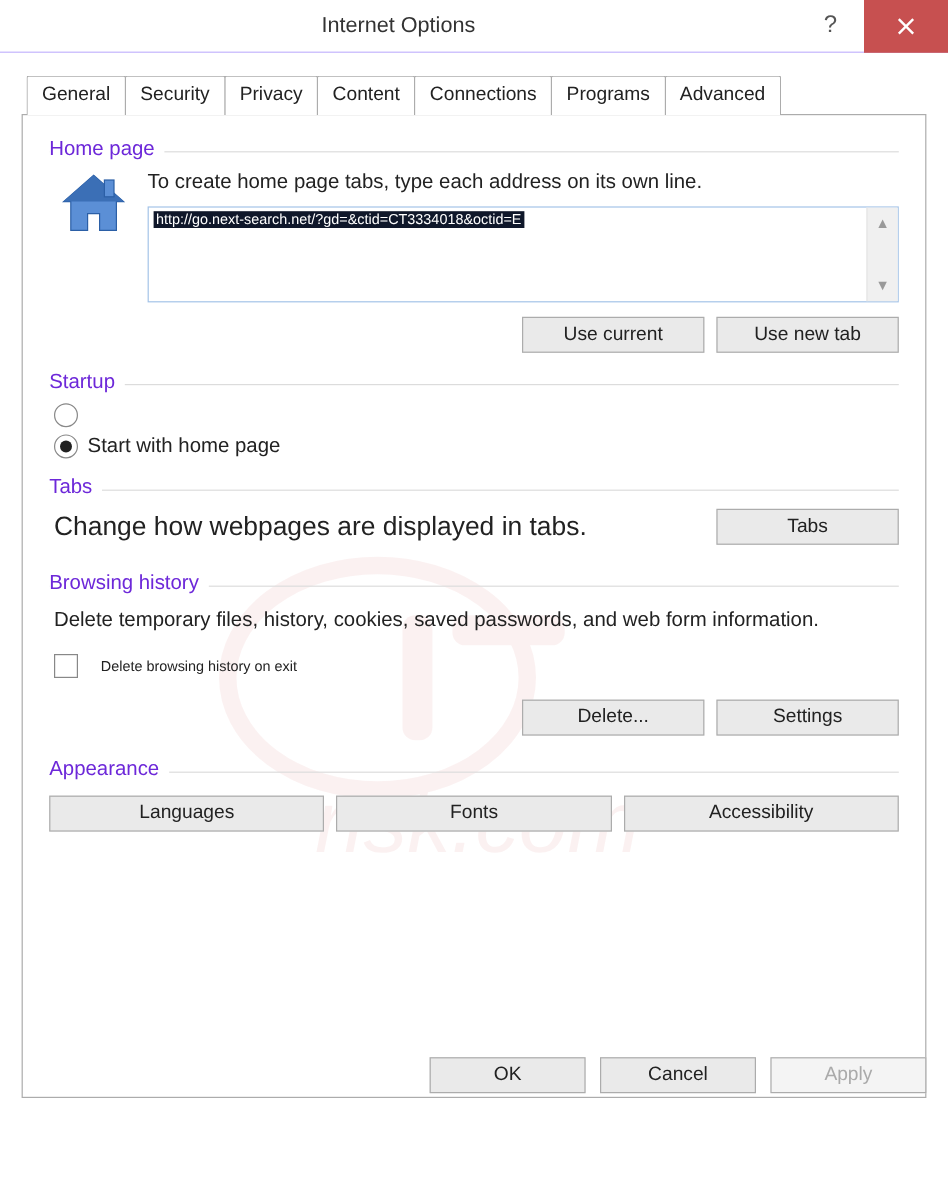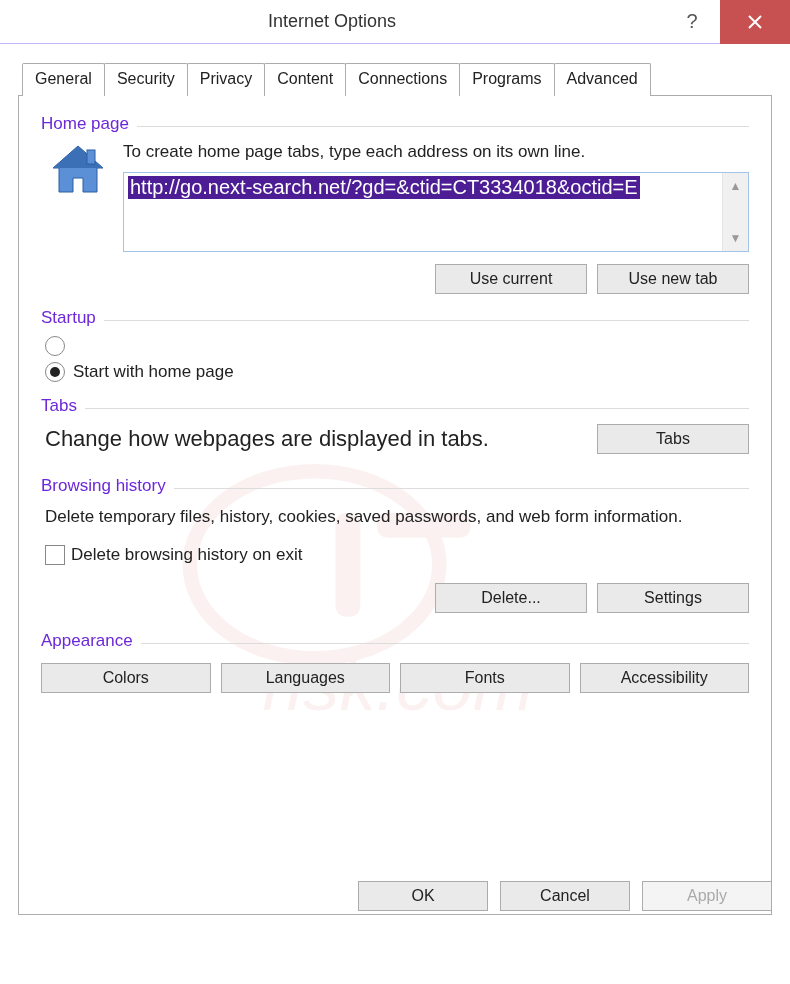--- a/index.html
+++ b/index.html
@@ -23,38 +23,38 @@
 .group { position: relative; margin-bottom: 14px; }
 .group .hr { position: absolute; top: 12px; left: 0; right: 0; height: 1px; background: #dcdcdc; z-index: 1; }
 
 .home-row { display: flex; gap: 16px; margin-top: 8px; }
 .home-icon { width: 58px; height: 58px; flex-shrink: 0; margin-left: 8px; }
 .home-right { flex: 1; }
 .instr { font-size: 17px; color: #222; margin-bottom: 10px; }
 
 .textarea-wrap { border: 1px solid #a4c3e8; background: #fff; height: 80px; display: flex; }
 .textarea-content { flex: 1; padding: 3px 4px; overflow: hidden; }
-.url-selected { background: #4c1d95; color: #fff; font-size: 20px; padding: 0 2px; white-space: nowrap; overflow: hidden; display: inline-block; max-width: 100%; }
+.url-selected { background: #0f172a; color: #fff; font-size: 12px; padding: 0 2px; white-space: nowrap; overflow: hidden; display: inline-block; max-width: 100%; }
 .scroll-v { width: 26px; background: #f0f0f0; display: flex; flex-direction: column; justify-content: space-between; border-left: 1px solid #e5e5e5; }
 .scroll-arrow { height: 26px; display: flex; align-items: center; justify-content: center; color: #999; font-size: 12px; }
 
 .btn-row { display: flex; gap: 10px; margin-top: 12px; justify-content: flex-end; }
 .btn { border: 1px solid #acacac; background: #eaeaea; font-size: 16px; color: #222; padding: 5px 0; min-width: 152px; text-align: center; cursor: default; }
 .btn.disabled { color: #aaa; background: #f4f4f4; }
 
 .radio-row { display: flex; align-items: center; gap: 8px; margin: 6px 0 6px 4px; font-size: 17px; color: #222; }
 .radio { width: 20px; height: 20px; border: 1px solid #888; border-radius: 50%; display: flex; align-items: center; justify-content: center; background: #fff; flex-shrink: 0; }
 .radio.selected::after { content: ""; width: 10px; height: 10px; background: #222; border-radius: 50%; }
 
 .tabs-section-row { display: flex; align-items: center; gap: 20px; margin-top: 8px; }
 .tabs-desc { flex: 1; font-size: 22px; color: #222; padding-left: 4px; }
 
 .history-desc { font-size: 17px; color: #222; margin: 10px 0 16px 4px; line-height: 1.35; }
 
-.checkbox-row { display: flex; align-items: center; gap: 6px; margin: 0 0 0 4px; font-size: 17px; color: #222; }
+.checkbox-row { display: flex; align-items: center; gap: 19px; margin: 0 0 0 4px; font-size: 12px; color: #222; }
 .checkbox { width: 20px; height: 20px; border: 1px solid #888; background: #fff; flex-shrink: 0; }
 
 .appearance-row { display: flex; gap: 10px; margin-top: 12px; }
 .appearance-row .btn { min-width: 0; flex: 1; }
 
 .footer { position: absolute; left: 0; right: 0; bottom: 0; padding: 16px 18px 18px 18px; display: flex; justify-content: flex-end; gap: 12px; }
 .footer .btn { min-width: 130px; }
 
 .watermark { position: absolute; top: 340px; left: 150px; width: 520px; height: 320px; opacity: 0.05; pointer-events: none; z-index: 0; }
 </style>
@@ -156,21 +156,20 @@
       <div class="btn-row" style="margin-top:18px">
         <div class="btn">Delete...</div>
         <div class="btn">Settings</div>
       </div>
     </div>
 
     <div class="group" style="margin-top:18px">
       <div class="hr"></div>
       <span class="group-label">Appearance</span>
       <div class="appearance-row">
-        <div class="btn">Colors</div>
         <div class="btn">Languages</div>
         <div class="btn">Fonts</div>
         <div class="btn">Accessibility</div>
       </div>
     </div>
 
   </div>
 
   <div class="footer">
     <div class="btn">OK</div>

